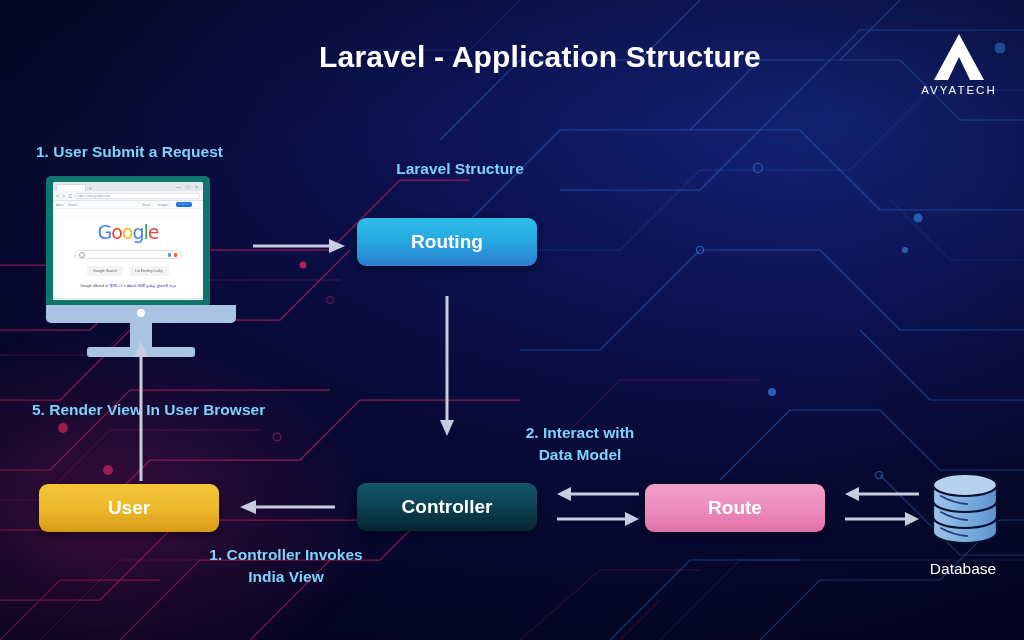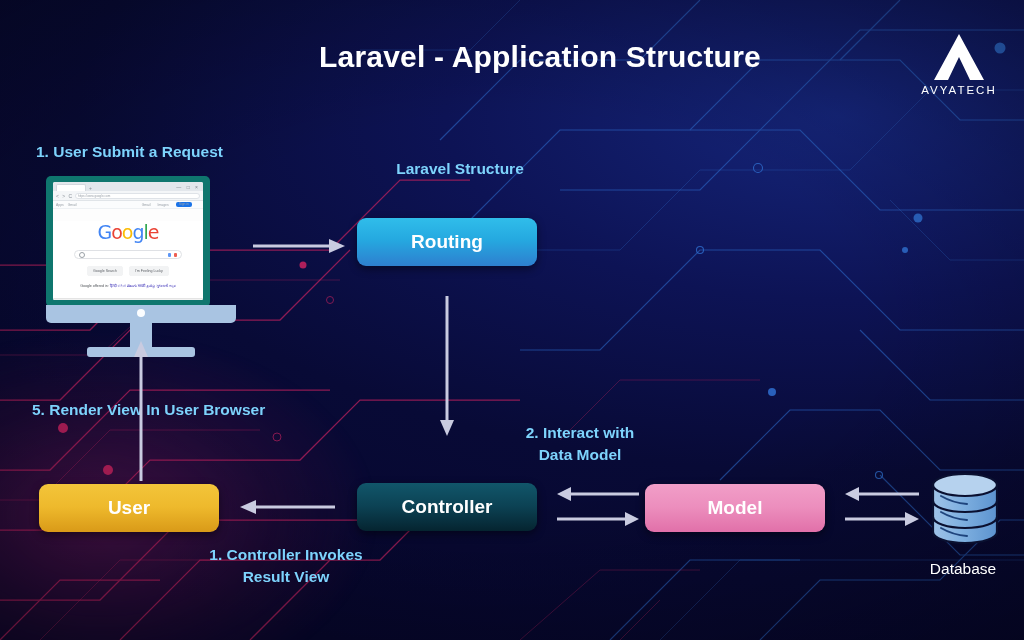--- a/index.html
+++ b/index.html
@@ -240,33 +240,33 @@
 
   <div class="cap center" style="left:505px;top:422px;width:150px;">
     <div>2. Interact with</div>
     <div>Data Model</div>
   </div>
 
   <div class="cap" style="left:32px;top:399px;">5. Render View In User Browser</div>
 
   <div class="cap center" style="left:186px;top:544px;width:200px;">
     <div>1. Controller Invokes</div>
-    <div>Result View</div>
+    <div>India View</div>
   </div>
 
   <div class="box box-view" style="left:39px;top:484px;width:180px;height:48px;">
     <span>User</span>
   </div>
 
   <div class="box box-controller" style="left:357px;top:483px;width:180px;height:48px;">
     <span>Controller</span>
   </div>
 
   <div class="box box-model" style="left:645px;top:484px;width:180px;height:48px;">
-    <span>Model</span>
+    <span>Route</span>
   </div>
 
   <svg class="db" width="80" height="85" viewBox="0 0 80 85">
     <defs>
       <linearGradient id="dbg" x1="0" y1="0" x2="1" y2="0">
         <stop offset="0%" stop-color="#9fc3e8"></stop>
         <stop offset="45%" stop-color="#7fb0e0"></stop>
         <stop offset="100%" stop-color="#5c93cf"></stop>
       </linearGradient>
     </defs>

